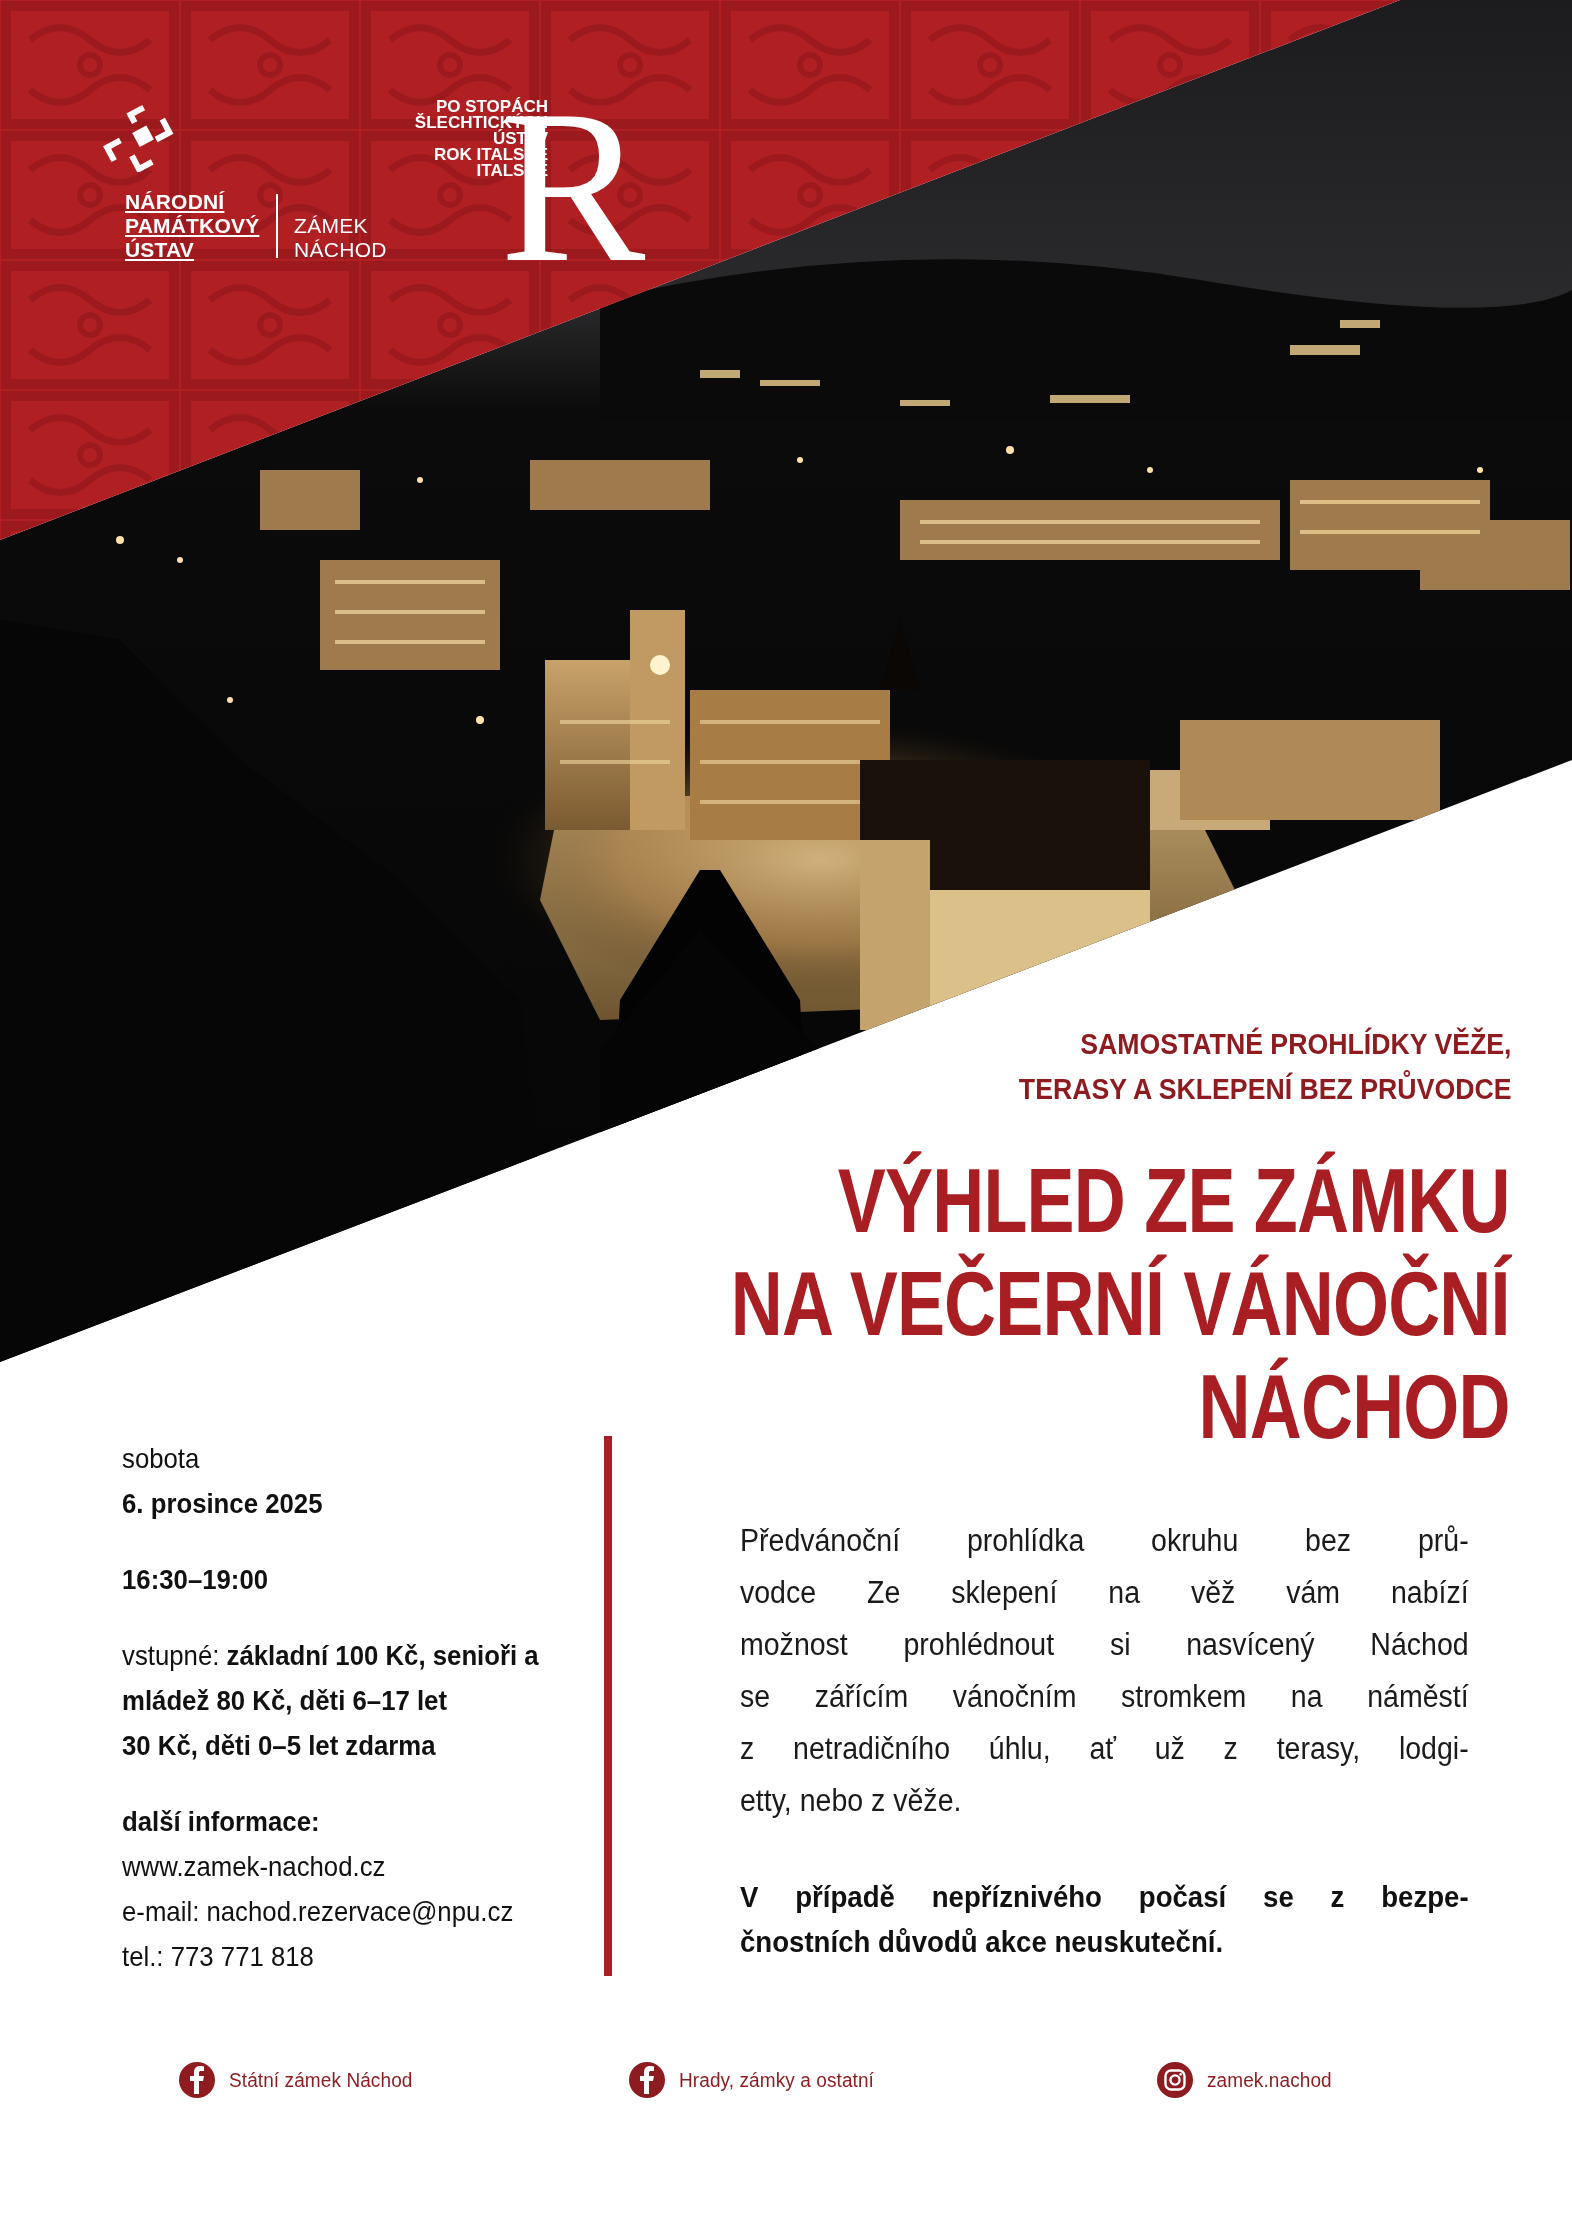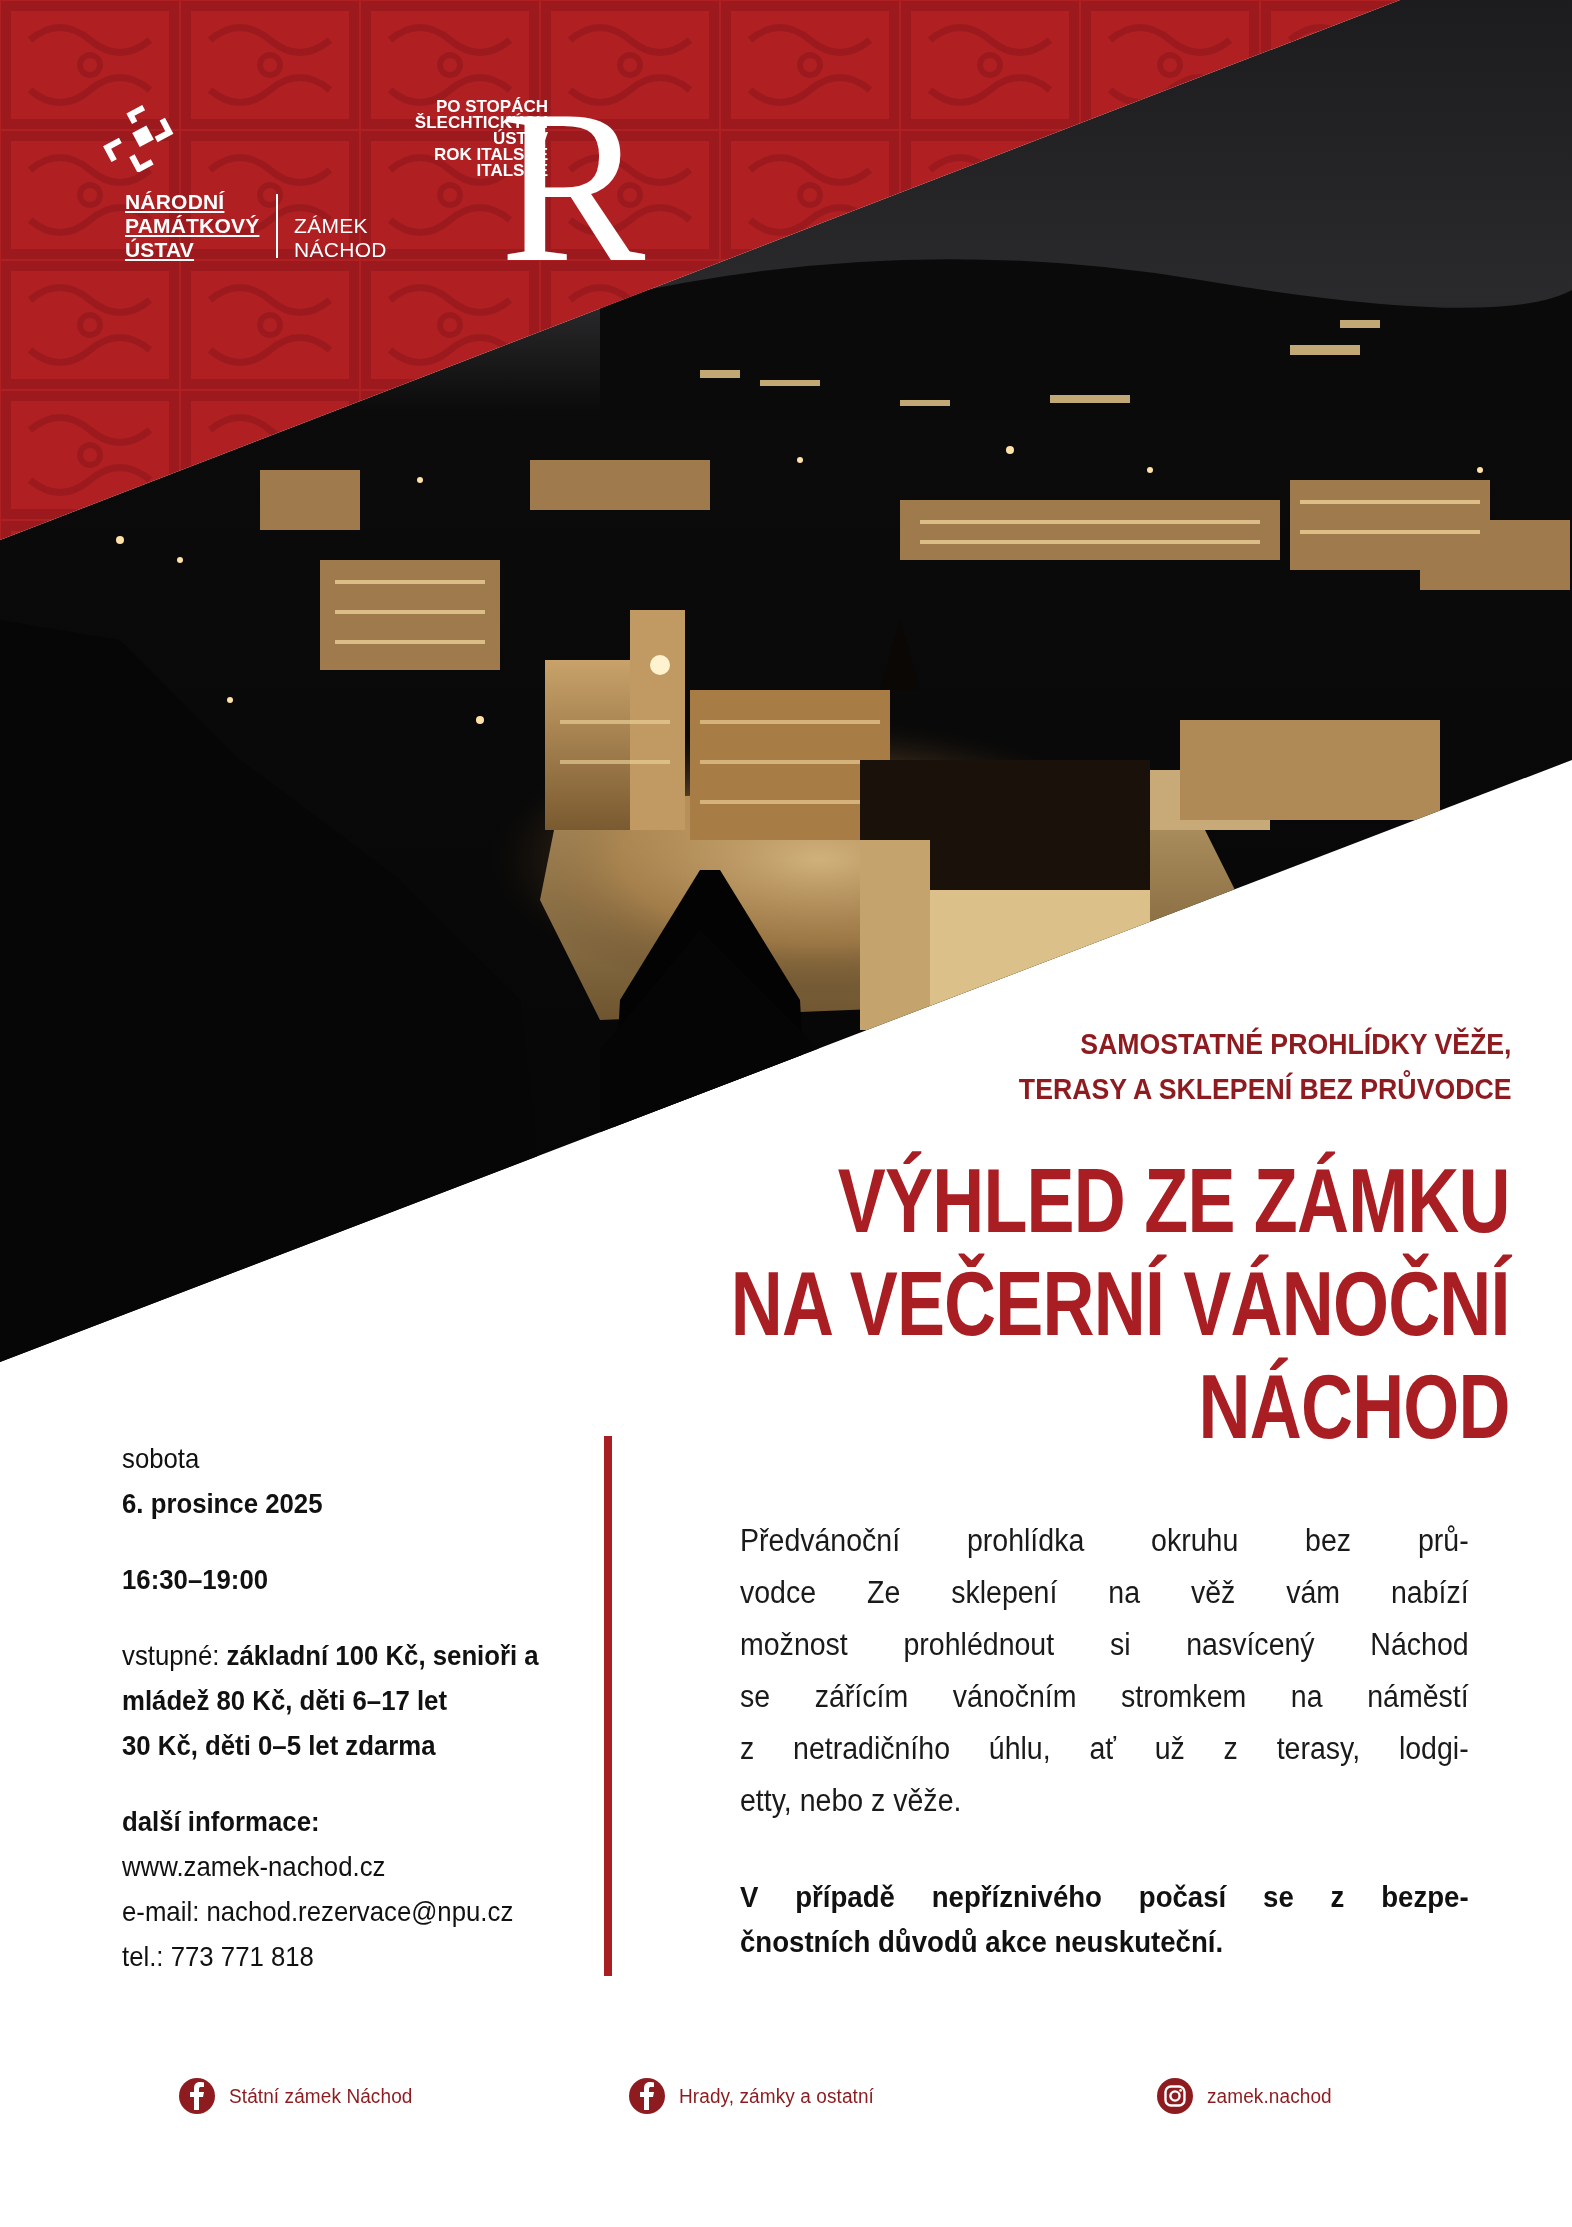--- a/index.html
+++ b/index.html
@@ -30,21 +30,21 @@
 
   
   .desc { position:absolute; left:740px; top:1515px; width:792px; color:#1a1a1a; font-size:31px; line-height:52px; text-align:justify; transform:scaleX(0.92); transform-origin:left top; }
   .desc .line { display:block; text-align:justify; text-align-last:justify; white-space:nowrap; }
   .desc .line.last { text-align-last:left; }
   .warn { position:absolute; left:740px; top:1874px; width:792px; color:#111; font-weight:700; font-size:30px; line-height:45px; transform:scaleX(0.92); transform-origin:left top; }
   .warn .line { display:block; text-align:justify; text-align-last:justify; white-space:nowrap; }
   .warn .line.last { text-align-last:left; }
 
   
-  .social { position:absolute; top:2061px; height:38px; display:flex; align-items:center; gap:14px; color:#8E1B1F; font-size:20px;margin-top:16px; }
+  .social { position:absolute; top:2061px; height:38px; display:flex; align-items:center; gap:14px; color:#8E1B1F; font-size:20px; }
   .social .ico { width:36px; height:36px; border-radius:50%; background:#8E1B1F; display:flex; align-items:center; justify-content:center; flex:0 0 36px; }
   .social .lbl { letter-spacing:0.1px; transform:scaleX(0.95); transform-origin:left center; white-space:nowrap; }
 </style>
 </head>
 <body>
 
 <div id="hero">
   <svg width="1572" height="1370" viewBox="0 0 1572 1370">
     <defs>
       <linearGradient id="sky" x1="0" y1="0" x2="0" y2="1">

